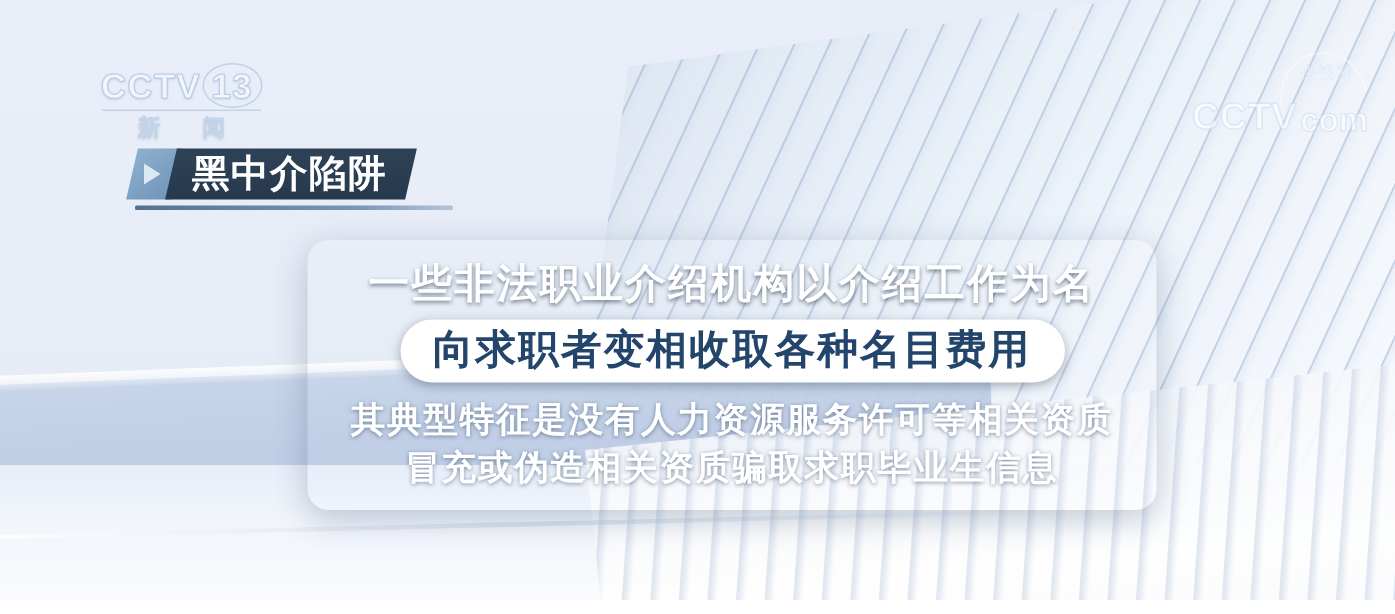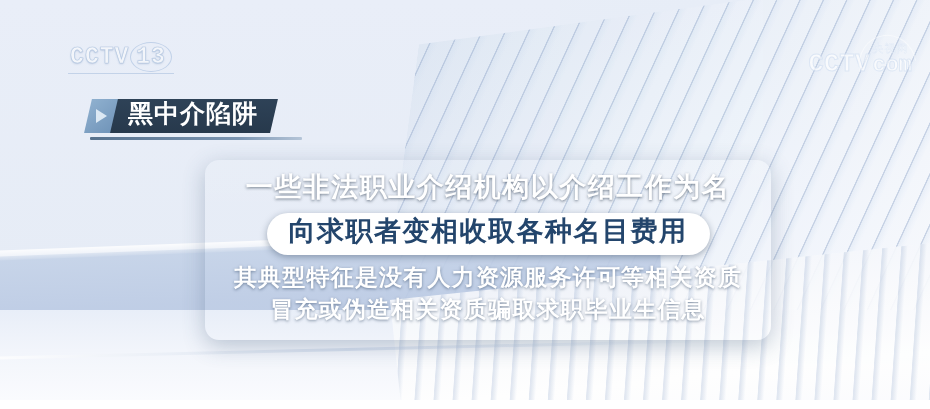--- a/index.html
+++ b/index.html
@@ -5,21 +5,21 @@
   html, body {
     margin: 0;
     padding: 0;
     background: #ffffff;
   }
   #screen {
     position: relative;
     width: 930px;
     height: 400px;
     overflow: hidden;
-    font-family: Liberation Mono, monospace;
+    font-family: Liberation Sans, sans-serif;
     background: linear-gradient(165deg, #eaeff8 0%, #e7edf7 30%, #eef2fa 55%, #f3f6fc 78%, #fbfcfe 100%);
   }
 
   
   .bg-layer { position: absolute; inset: 0; }
 
   
   .wall-upper {
     position: absolute;
     left: 0; top: 0;
@@ -170,21 +170,21 @@
     -webkit-text-stroke: 1px rgba(205,220,240,0.9);
     line-height: 1;
   }
   .cctv-com-right { position: relative; }
   .cctv-com-cn {
     font-size: 11px;
     letter-spacing: 1px;
     color: rgba(255,255,255,0.95);
     -webkit-text-stroke: 0.4px rgba(205,220,240,0.8);
     line-height: 1;
-    margin-bottom: 0;
+    margin-bottom: 14px;
     text-align: left;
   }
   .cctv-com-word {
     font-size: 22px;
     font-weight: 700;
     color: rgba(255,255,255,0.97);
     -webkit-text-stroke: 0.9px rgba(205,220,240,0.9);
     line-height: 1;
     text-align: right;
   }
@@ -327,20 +327,21 @@
     <div class="floor-bottom"></div>
     <div class="ribbed-panel-lower"></div>
     <div class="floor-edge"></div>
   </div>
 
   <div class="cctv13-logo">
     <div class="cctv13-main">
       <span>CCTV</span><span class="num">13</span>
     </div>
     <div class="cctv13-rule"></div>
+    <div class="cctv13-sub">新 闻</div>
   </div>
 
   <div class="cctv-com">
     <div class="cctv-com-row">
       <div class="cctv-com-mark">CCTV</div>
       <div class="cctv-com-right">
         <div class="cctv-com-swoosh"></div>
         <div class="cctv-com-cn">央视网</div>
         <div class="cctv-com-word">com</div>
       </div>

